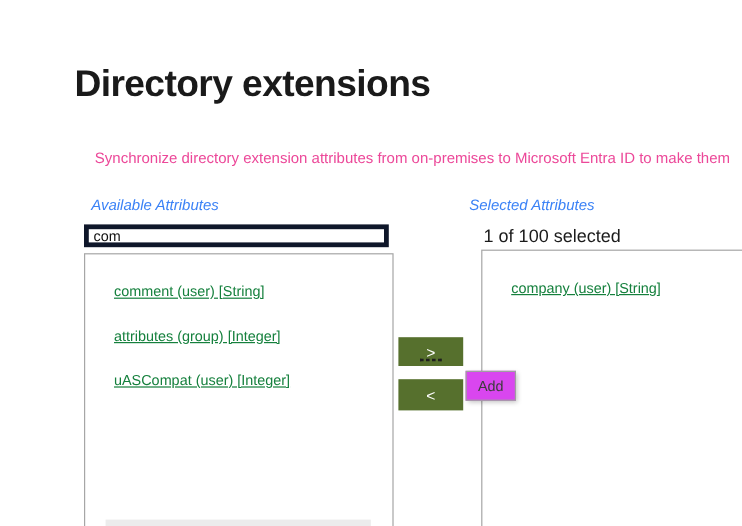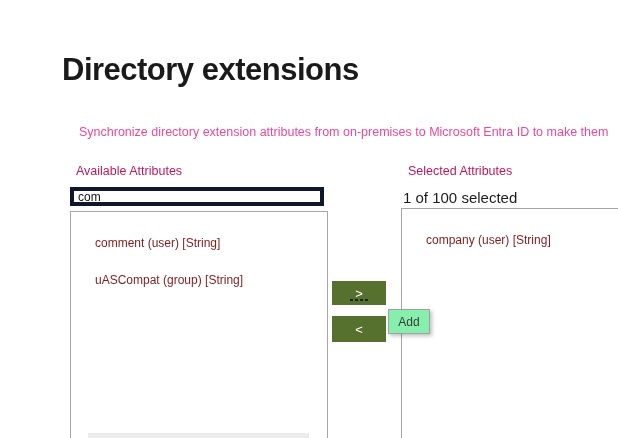--- a/index.html
+++ b/index.html
@@ -12,24 +12,24 @@
     color: #1a1a1a; white-space: nowrap;
   }
 
   .page-desc {
     position: absolute; left: 15px; top: 59px;
     font-size: 12.5px; line-height: 18px; color: #ec4899;
   }
 
   .col-label {
     position: absolute;
-    font-size: 12.5px; color: #be185d; white-space: nowrap;
+    font-size: 12.5px; color: #3b82f6; white-space: nowrap; font-style: italic;
   }
   .label-available { left: 28px; top: 116px; }
-  .label-selected  { left: 360px; top: 116px; }
+  .label-selected  { left: 343px; top: 116px; }
 
   .count-text {
     position: absolute; left: 355px; top: 141px;
     font-size: 15px; color: #1b1b1b; white-space: nowrap;
   }
 
   .filter-input {
     position: absolute; left: 22px; top: 139px;
     width: 254px; height: 19px;
     border: 4px solid #0f172a; background: #ffffff;
@@ -39,23 +39,23 @@
   }
 
   .listbox {
     position: absolute; background: #ffffff;
     border: 1px solid #a6a6a6; overflow: hidden;
   }
   .listbox-left  { left: 22px;  top: 163px; width: 258px; height: 249px; padding-top: 5px; }
   .listbox-right { left: 353px; top: 160px; width: 257px; height: 252px; padding-top: 5px; }
 
   .list-item {
-    font-size: 12px; color: #7f1d1d;
+    font-size: 12px; color: #15803d;
     padding: 4px 8px; line-height: 13px;
-    white-space: nowrap; cursor: default;
+    white-space: nowrap; cursor: default; text-decoration: underline;
   }
 
   .hscrollbar {
     position: absolute; left: 1px; right: 2px; bottom: 1px; height: 9px;
     background: #ececec;
   }
   .hscrollbar-thumb {
     position: absolute; left: 0; top: 0; bottom: 0;
     width: 94.5%; background: #5b5b5b;
   }
@@ -71,42 +71,43 @@
   .btn-remove { top: 268px; height: 26px; }
   .focus-rect {
     position: absolute; left: 2px; right: 2px; top: 2px; bottom: 2px;
     border: 1px dashed #1f1f1f; pointer-events: none;
   }
   .btn-glyph { position: relative; line-height: 1; }
 
   .tooltip {
     position: absolute; left: 340px; top: 261px;
     width: 42px; height: 25px; z-index: 10;
-    background: #86efac; border: 1px solid #a0a0a0;
+    background: #d946ef; border: 1px solid #a0a0a0;
     box-shadow: 2px 2px 4px rgba(0,0,0,0.25);
     display: flex; align-items: center; justify-content: center;
     font-size: 12px; color: #3c3c3c;
   }
 </style>
 </head>
 <body>
 
 <h1 class="page-title">Directory extensions</h1>
 
 <div class="page-desc">
   <div>Synchronize directory extension attributes from on-premises to Microsoft Entra ID to make them</div>
 </div>
 
 <div class="col-label label-available">Available Attributes</div>
 
 <input class="filter-input" type="text" value="com" style="">
 
 <div class="listbox listbox-left">
   <div class="list-item">comment (user) [String]</div>
-  <div class="list-item">uASCompat (group) [String]</div>
+  <div class="list-item">attributes (group) [Integer]</div>
+  <div class="list-item">uASCompat (user) [Integer]</div>
   <div class="hscrollbar">
     <div class="hscrollbar-thumb"></div>
   </div>
 </div>
 
 <button class="transfer-btn btn-add">
   <span class="focus-rect"></span>
   <span class="btn-glyph">&gt;</span>
 </button>
 

